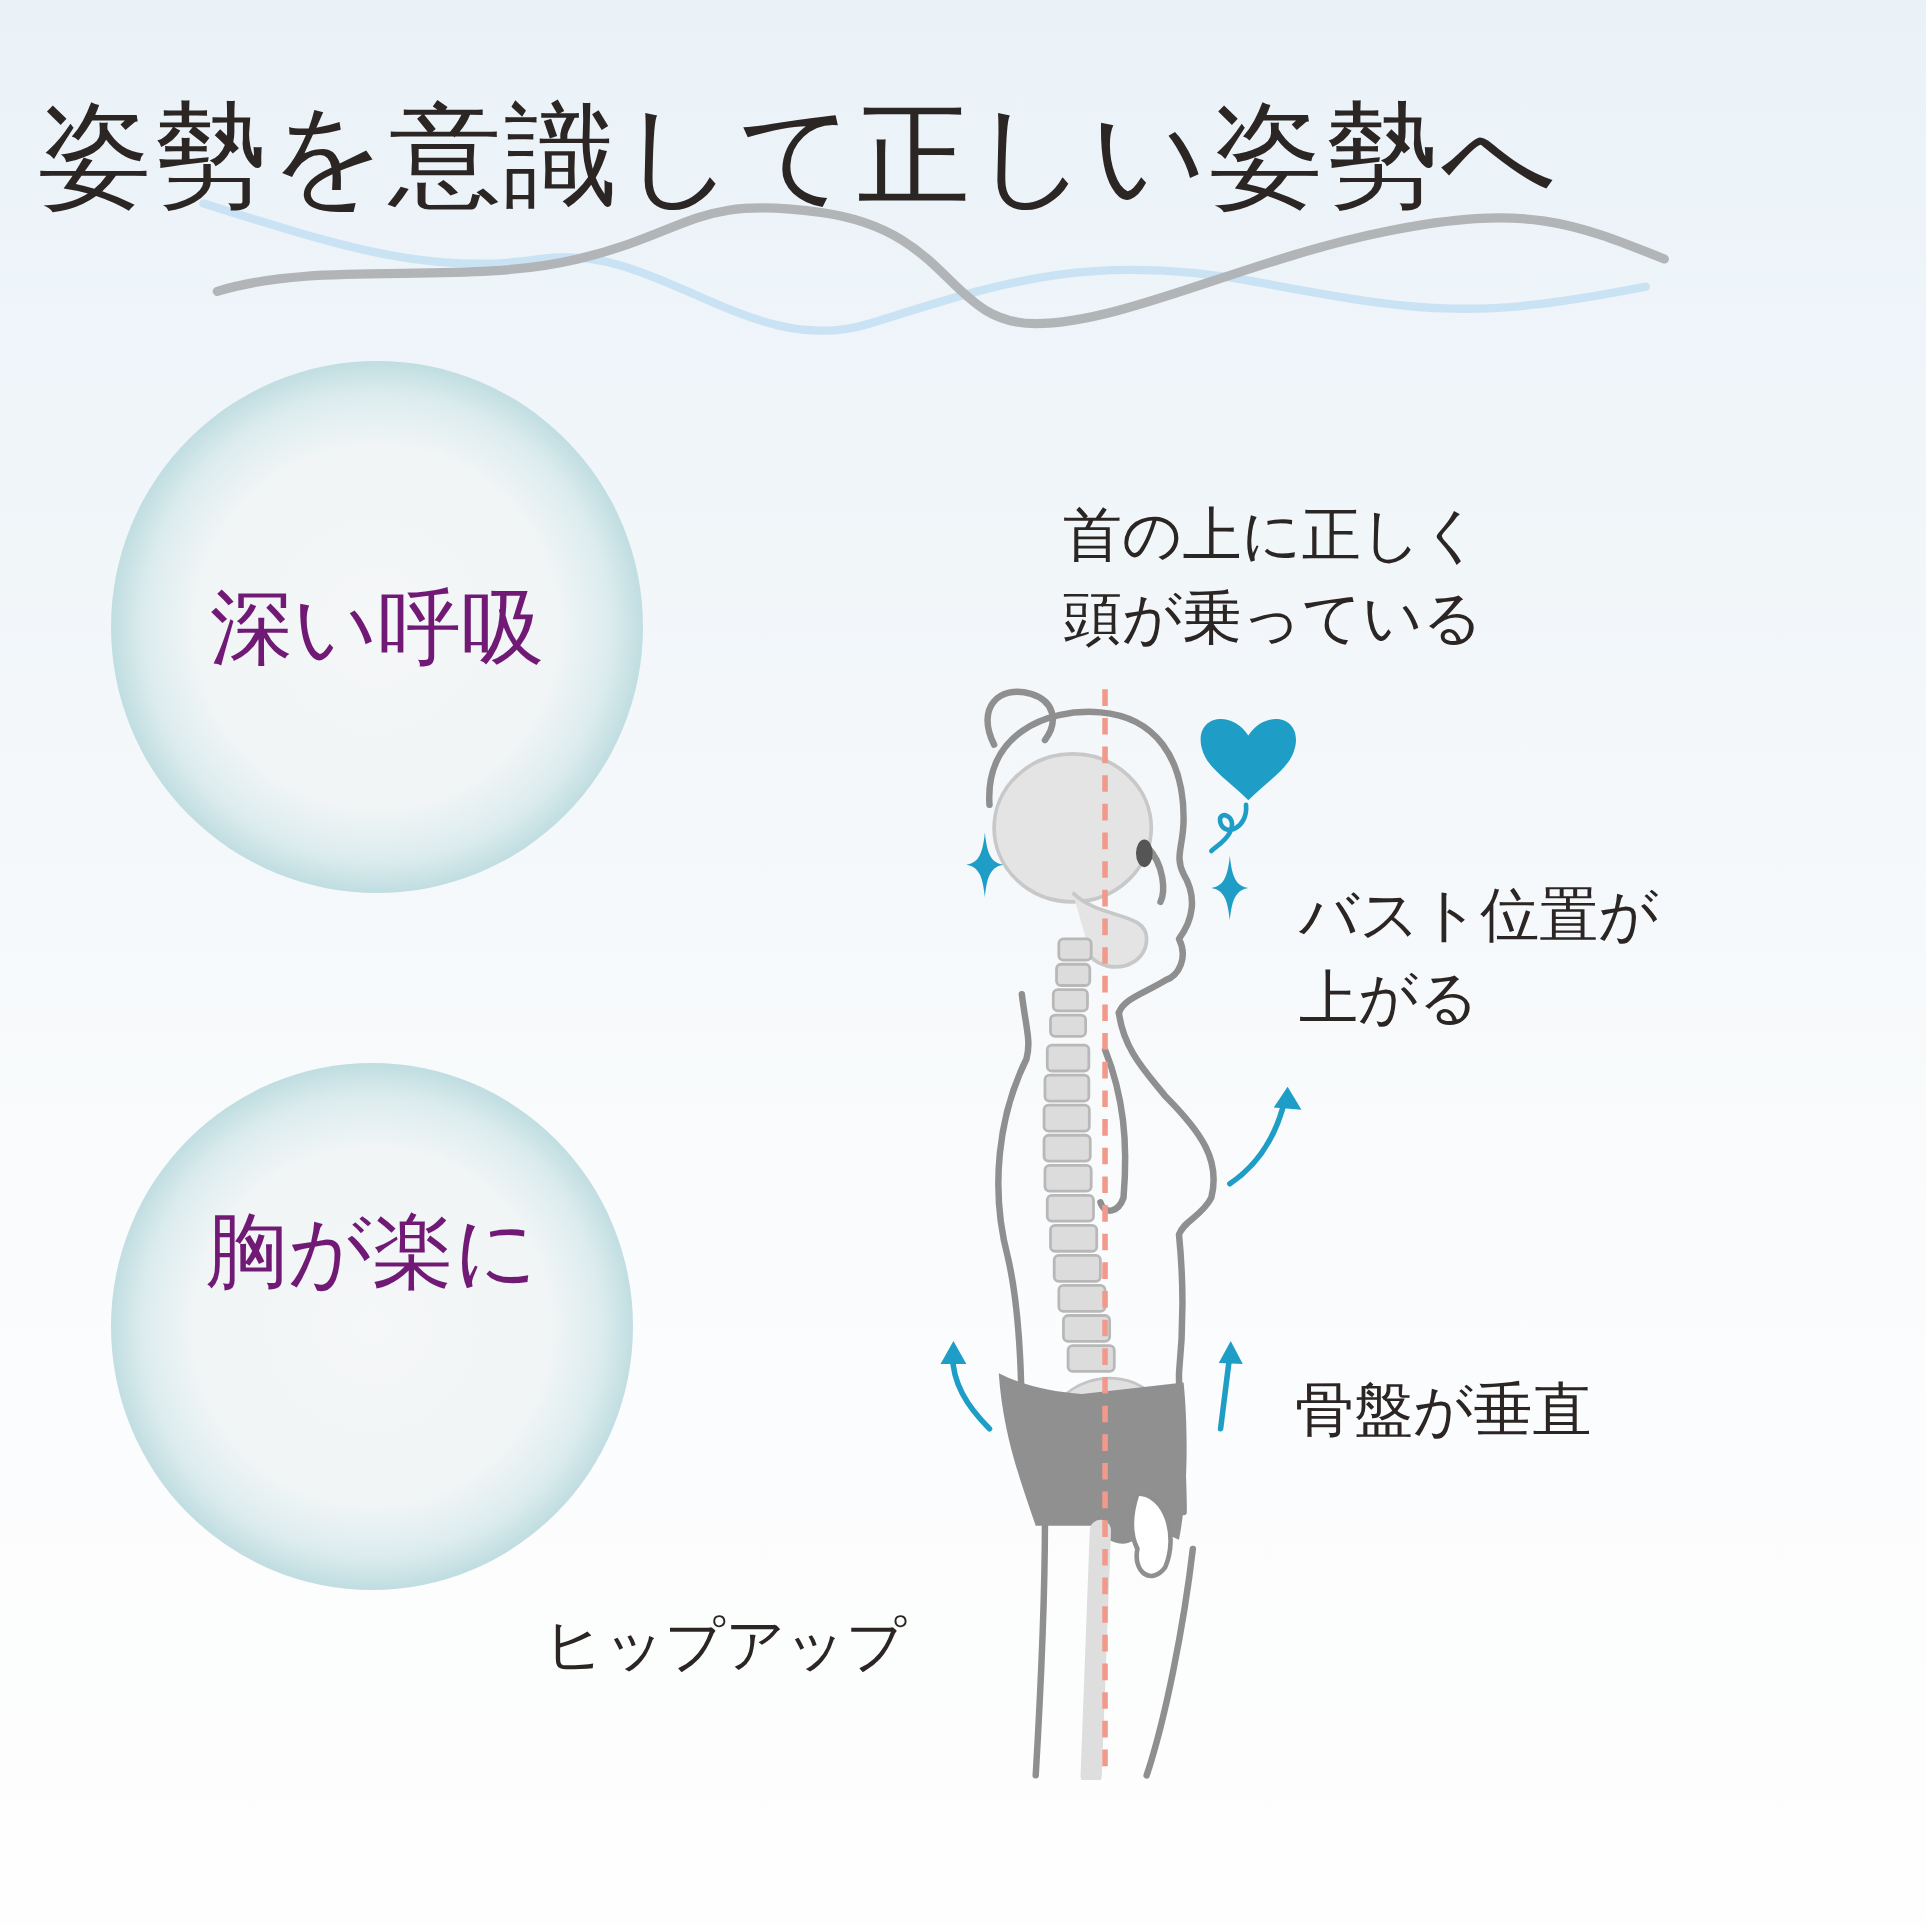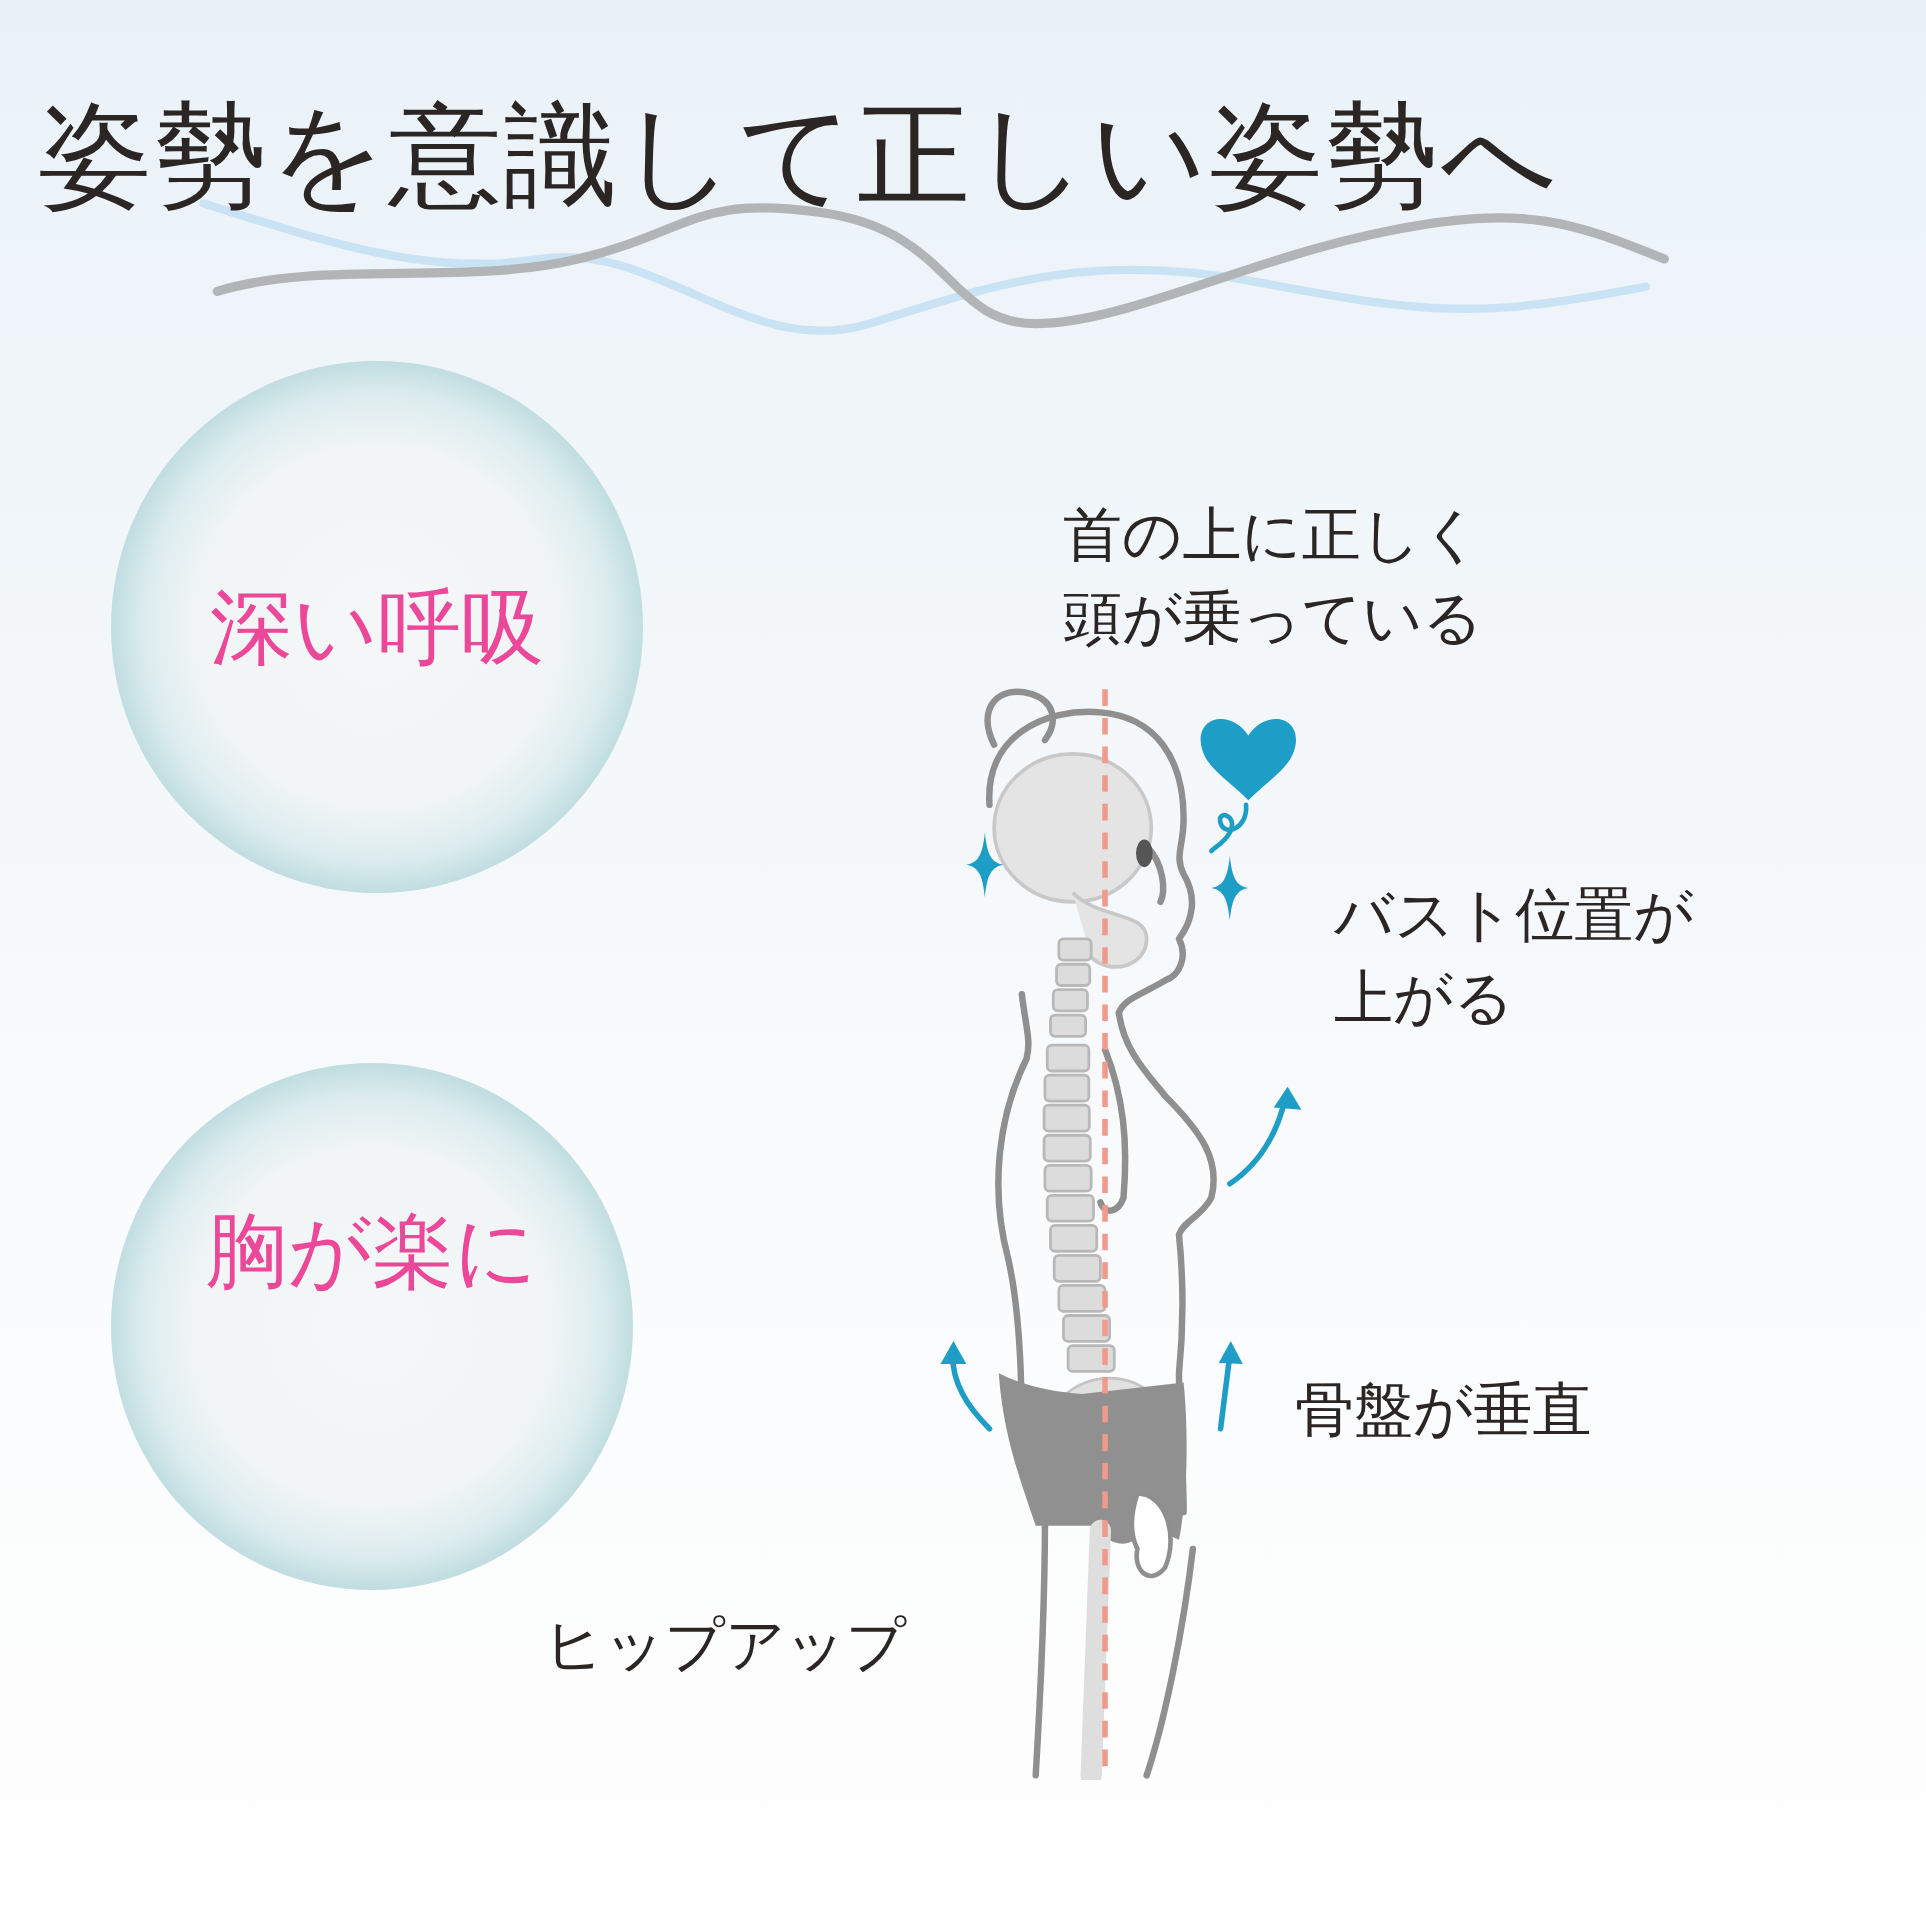--- a/index.html
+++ b/index.html
@@ -16,31 +16,31 @@
   }
   .wave { position: absolute; left: 0; top: 0; }
   .bubble {
     position: absolute; border-radius: 50%;
     background: radial-gradient(circle at 50% 50%, #f5f7f8 0%, #f1f5f6 48%, #dcecee 62%, #a9d1d6 78%, #78b9c2 92%, #8cc3cb 100%);
     filter: blur(0.5px);
   }
   .bubble-1 { left: 111px; top: 361px; width: 532px; height: 532px; }
   .bubble-2 { left: 111px; top: 1063px; width: 522px; height: 527px; }
   .bubble-text {
-    position: absolute; color: #ec4899; text-align: center;
+    position: absolute; color: #701a75; text-align: center;
     font-family: "DejaVu Sans", "Liberation Sans", sans-serif; line-height: 1.25;
   }
   .bubble-1-text { left: 111px; top: 576px; width: 532px; font-size: 83px; }
   .bubble-2-text { left: 111px; top: 1200px; width: 522px; font-size: 82px; }
   .label {
     position: absolute; color: #2b2624; font-size: 59px; line-height: 1.4;
     font-family: "DejaVu Serif", "Liberation Serif", serif; white-space: nowrap;
   }
   .label-head { left: 1063px; top: 455px; margin-top: 39px; }
-  .label-bust { left: 1299px; top: 874px; margin-left: 35px; }
+  .label-bust { left: 1299px; top: 874px; }
   .label-pelvis { left: 1295px; top: 1369px; font-family: Liberation Serif, serif; }
   .label-hip { left: 504px; top: 1604px; margin-left: 40px; }
   .figure { position: absolute; left: 906px; top: 680px; }
 </style>
 </head>
 <body>
 
 <svg class="wave" width="1926" height="370" viewBox="0 0 4166 800">
   <path d="M 440 440 C 700 520, 920 600, 1170 560 S 1620 780, 1880 700 S 2350 540, 2720 610 S 3200 690, 3560 620" fill="none" stroke="#c9e3f5" stroke-width="18" stroke-linecap="round"></path>
   <path d="M 470 630 C 700 560, 1000 620, 1250 560 S 1500 420, 1780 460 S 2050 700, 2240 700 S 2700 560, 3000 500 S 3400 480, 3600 560" fill="none" stroke="#b2b5b8" stroke-width="20" stroke-linecap="round"></path>

